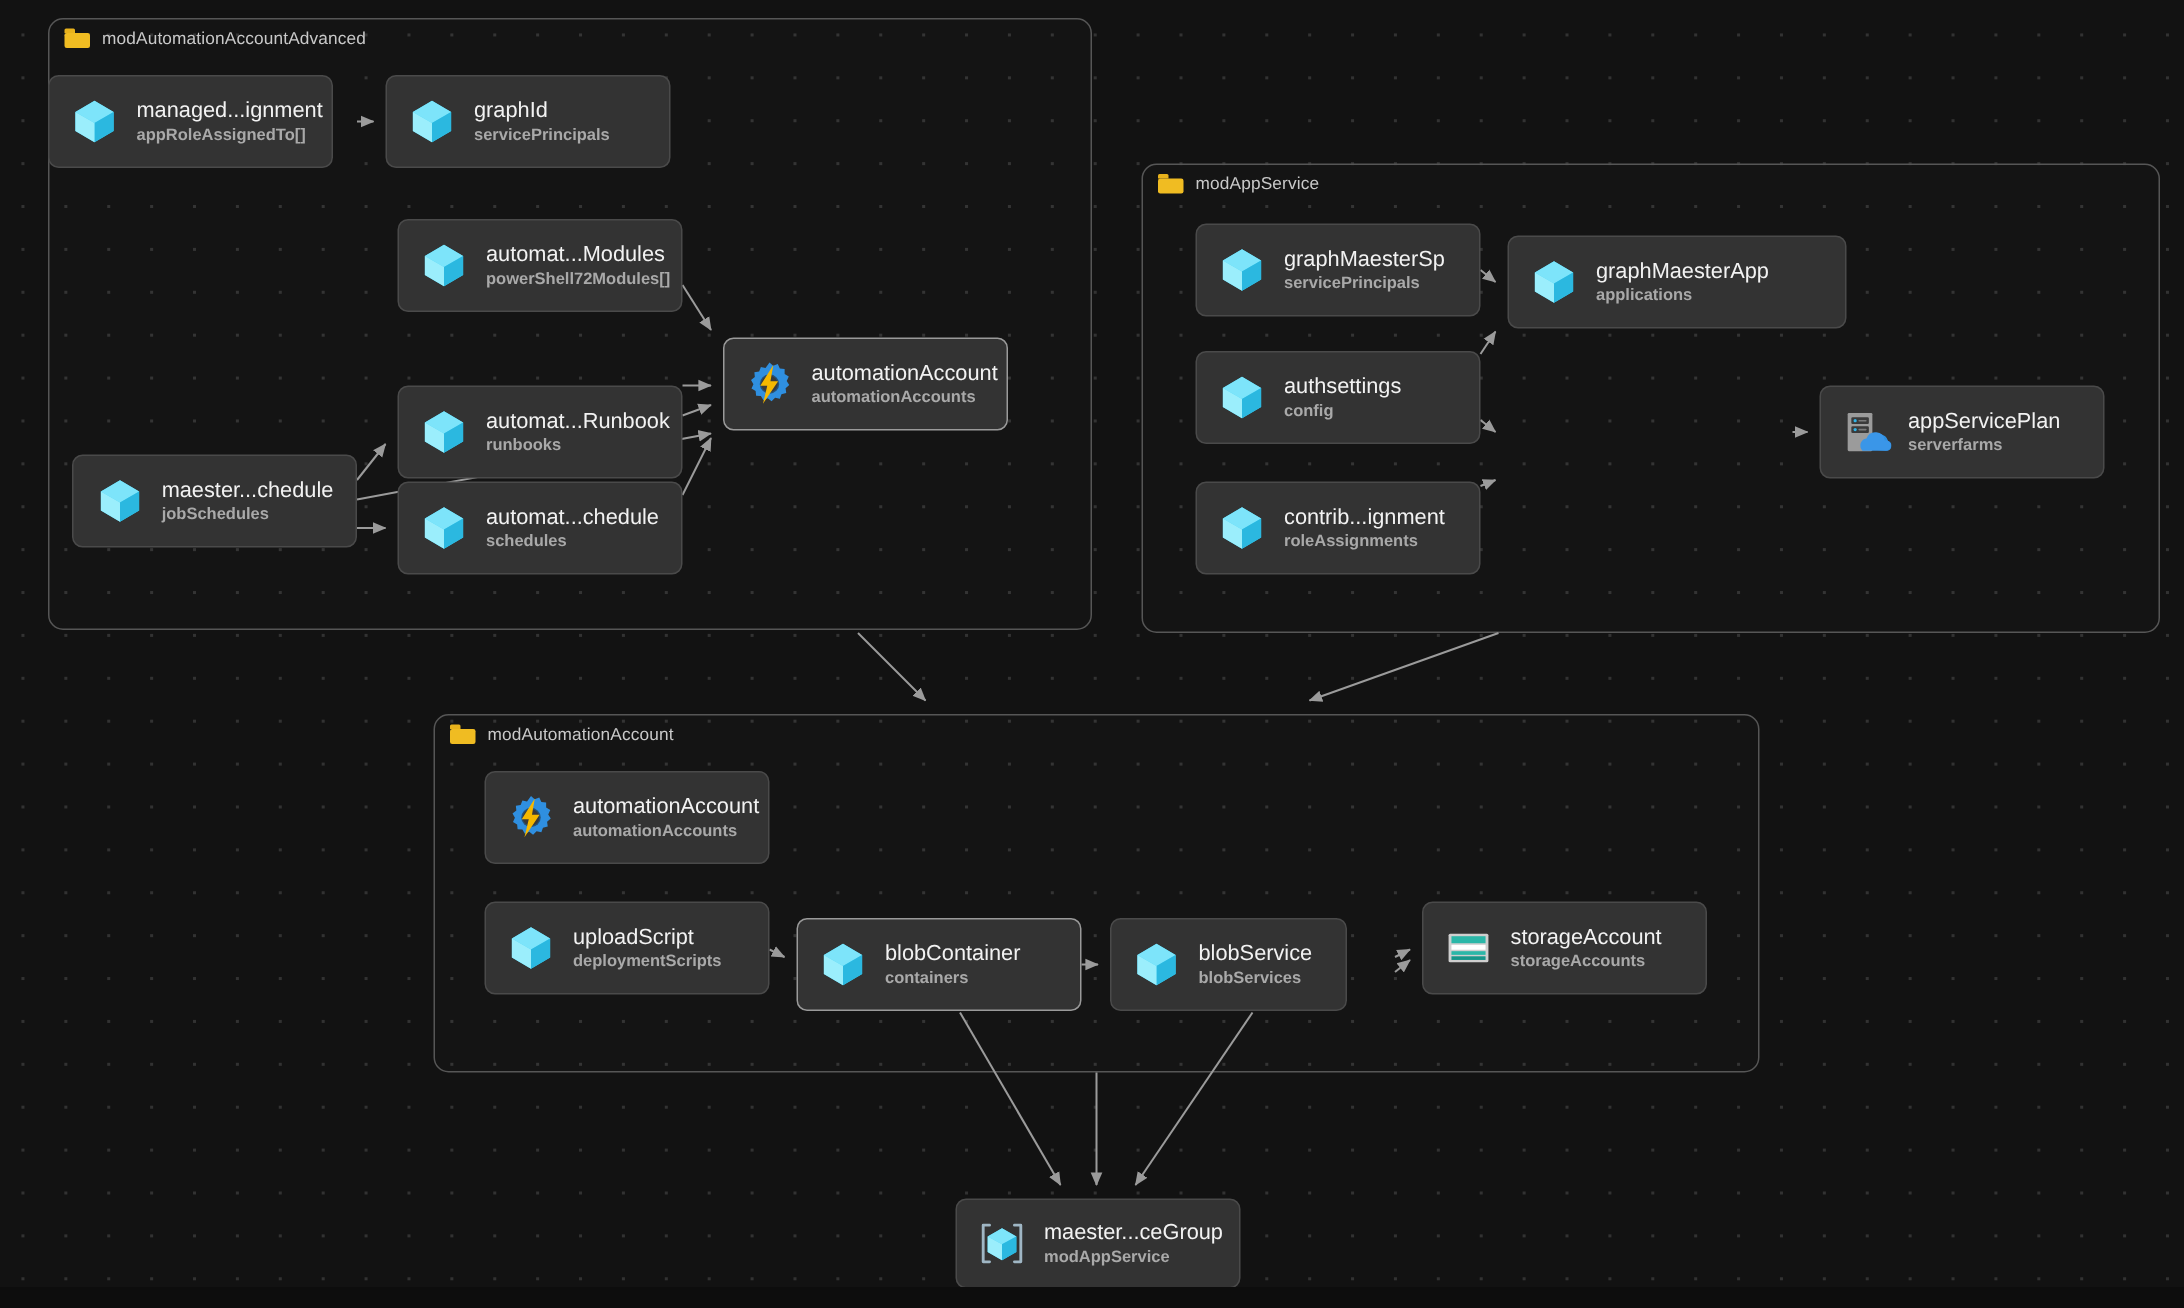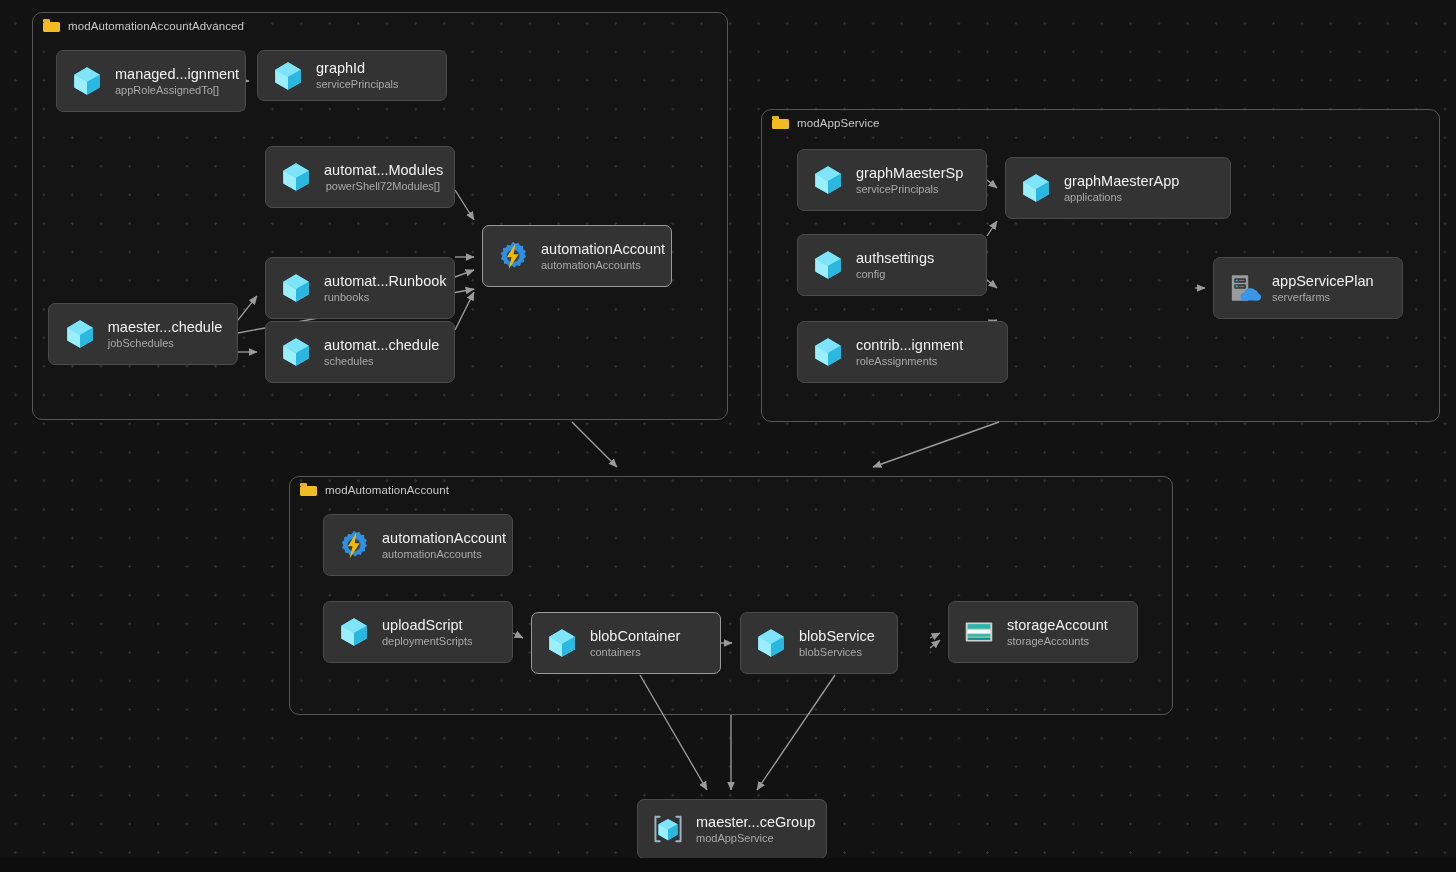--- a/index.html
+++ b/index.html
@@ -122,20 +122,21 @@
     font-size: 14.5px;
     color: #f2f2f2;
     line-height: 1.15;
     white-space: nowrap;
   }
   .node-sub {
     font-size: 11px;
     color: #a9a9a9;
     line-height: 1.15;
     white-space: nowrap;
+    font-weight: bold;
   }
   .node-icon {
     flex: 0 0 auto;
     width: 34px;
     height: 34px;
     display: block;
   }
 </style>
 </head>
 <body>
@@ -218,34 +219,34 @@
 
       <path d="M513,633 L523,638"></path>
 
       <path d="M721,643 L732,643"></path>
 
       <path d="M930,638 L940,633"></path>
       <path d="M930,648 L940,640"></path>
     </g>
   </svg>
 
-  <div class="node" style="left:56px; top:50px; width:190px; height:62px;">
+  <div class="node" style="left:32px; top:50px; width:190px; height:62px;">
     <svg class="node-icon" viewBox="0 0 32 32">
       <path d="M16 3 L28 10 L28 22 L16 29 L4 22 L4 10 Z" fill="#3fd0f5"></path>
       <path d="M16 3 L28 10 L16 17 L4 10 Z" fill="#7de4fa"></path>
       <path d="M16 17 L28 10 L28 22 L16 29 Z" fill="#2bb8e0"></path>
       <path d="M16 17 L16 29 L4 22 L4 10 Z" fill="#9beefc"></path>
     </svg>
     <div class="node-text">
       <span class="node-title">managed...ignment</span>
       <span class="node-sub">appRoleAssignedTo[]</span>
     </div>
   </div>
 
-  <div class="node" style="left:257px; top:50px; width:190px; height:51px;">
+  <div class="node" style="left:257px; top:50px; width:190px; height:62px;">
     <svg class="node-icon" viewBox="0 0 32 32">
       <path d="M16 3 L28 10 L28 22 L16 29 L4 22 L4 10 Z" fill="#3fd0f5"></path>
       <path d="M16 3 L28 10 L16 17 L4 10 Z" fill="#7de4fa"></path>
       <path d="M16 17 L28 10 L28 22 L16 29 Z" fill="#2bb8e0"></path>
       <path d="M16 17 L16 29 L4 22 L4 10 Z" fill="#9beefc"></path>
     </svg>
     <div class="node-text">
       <span class="node-title">graphId</span>
       <span class="node-sub">servicePrincipals</span>
     </div>
@@ -367,21 +368,21 @@
       <rect x="11.2" y="14.0" width="5.2" height="1.0" rx="0.5" fill="#7a7a7a"></rect>
       <path d="M14.5 26.5 a4.6 4.6 0 0 1 4.4 -6.1 a6.0 6.0 0 0 1 11.0 1.2 a3.2 3.2 0 0 1 -1.2 6.2 Z" fill="#2f8fe0"></path>
       <path d="M13.8 27.8 h14.6 a3.3 3.3 0 0 0 0 -6.6 h-0.6 a6.0 6.0 0 0 0 -11.5 -1.2 a4.6 4.6 0 0 0 -2.5 7.8 Z" fill="#3a96e8"></path>
     </svg>
     <div class="node-text">
       <span class="node-title">appServicePlan</span>
       <span class="node-sub">serverfarms</span>
     </div>
   </div>
 
-  <div class="node" style="left:797px; top:321px; width:211px; height:62px;">
+  <div class="node" style="left:797px; top:321px; width:190px; height:62px;">
     <svg class="node-icon" viewBox="0 0 32 32">
       <path d="M16 3 L28 10 L28 22 L16 29 L4 22 L4 10 Z" fill="#3fd0f5"></path>
       <path d="M16 3 L28 10 L16 17 L4 10 Z" fill="#7de4fa"></path>
       <path d="M16 17 L28 10 L28 22 L16 29 Z" fill="#2bb8e0"></path>
       <path d="M16 17 L16 29 L4 22 L4 10 Z" fill="#9beefc"></path>
     </svg>
     <div class="node-text">
       <span class="node-title">contrib...ignment</span>
       <span class="node-sub">roleAssignments</span>
     </div>

